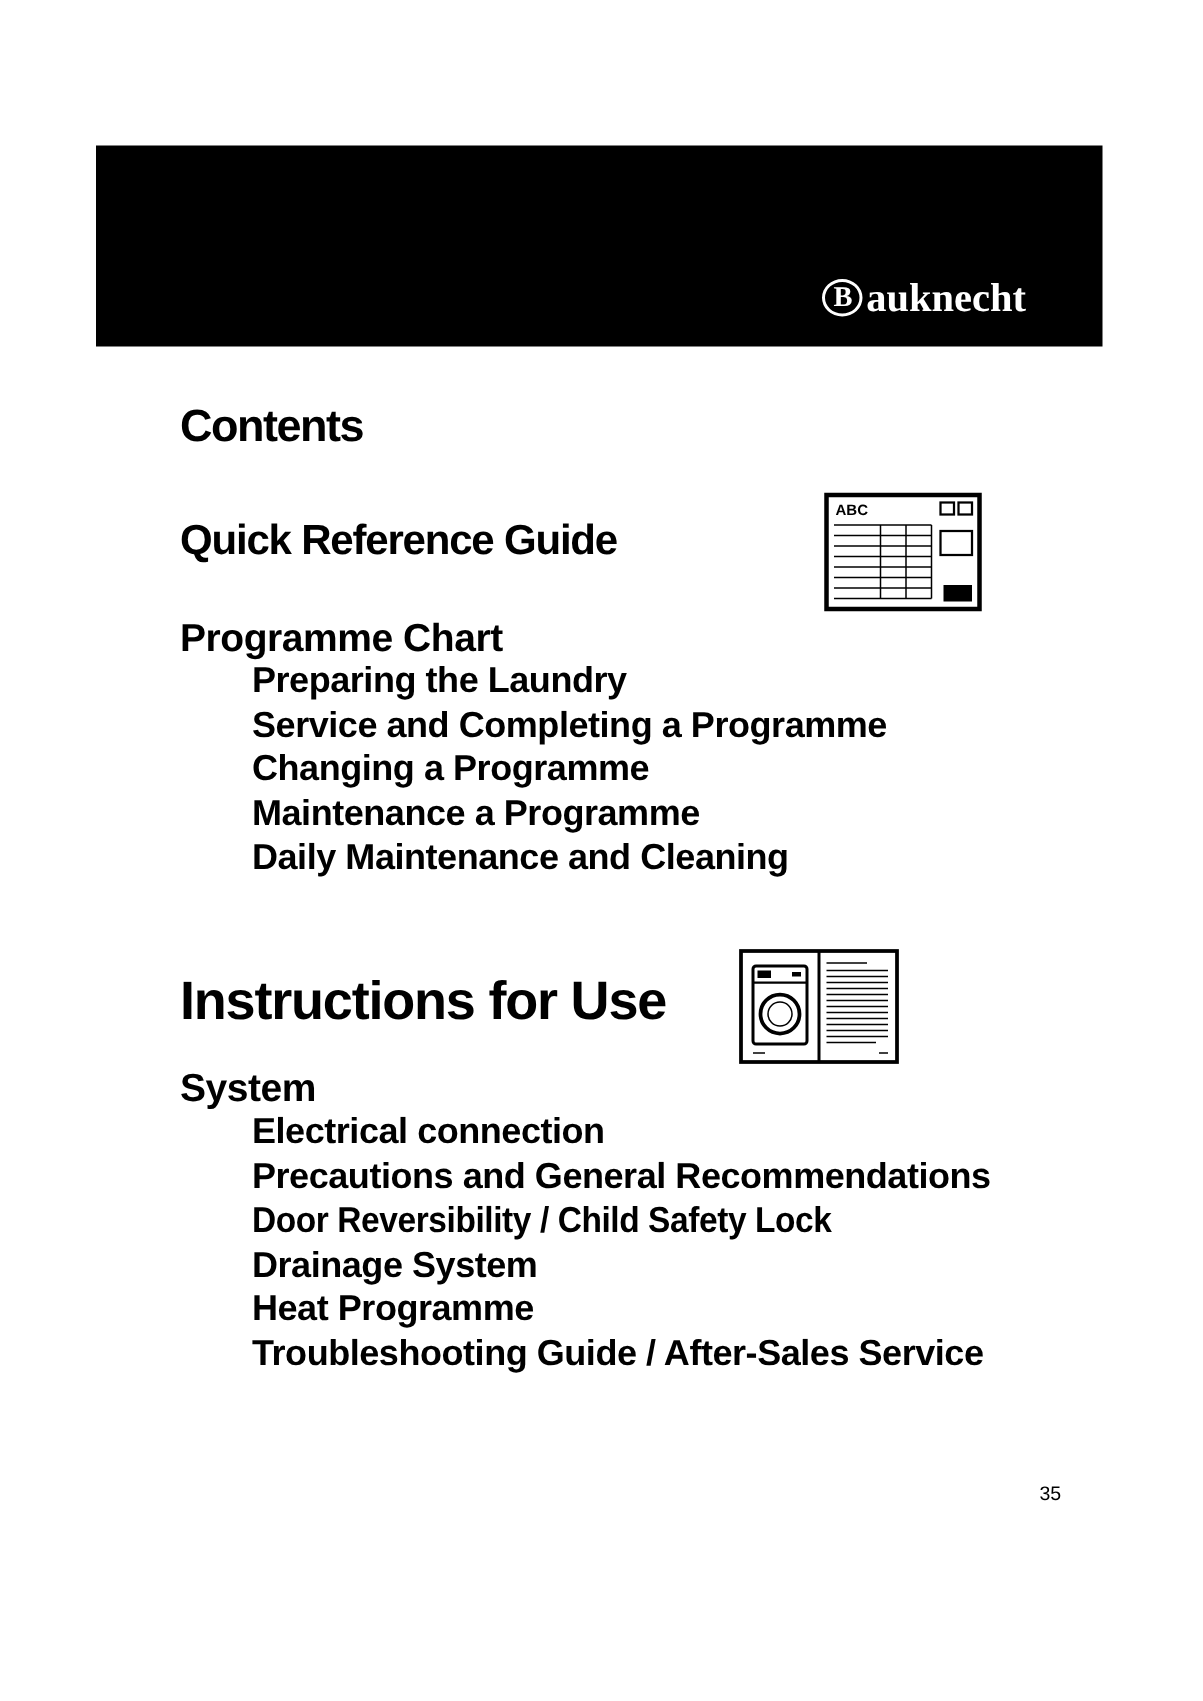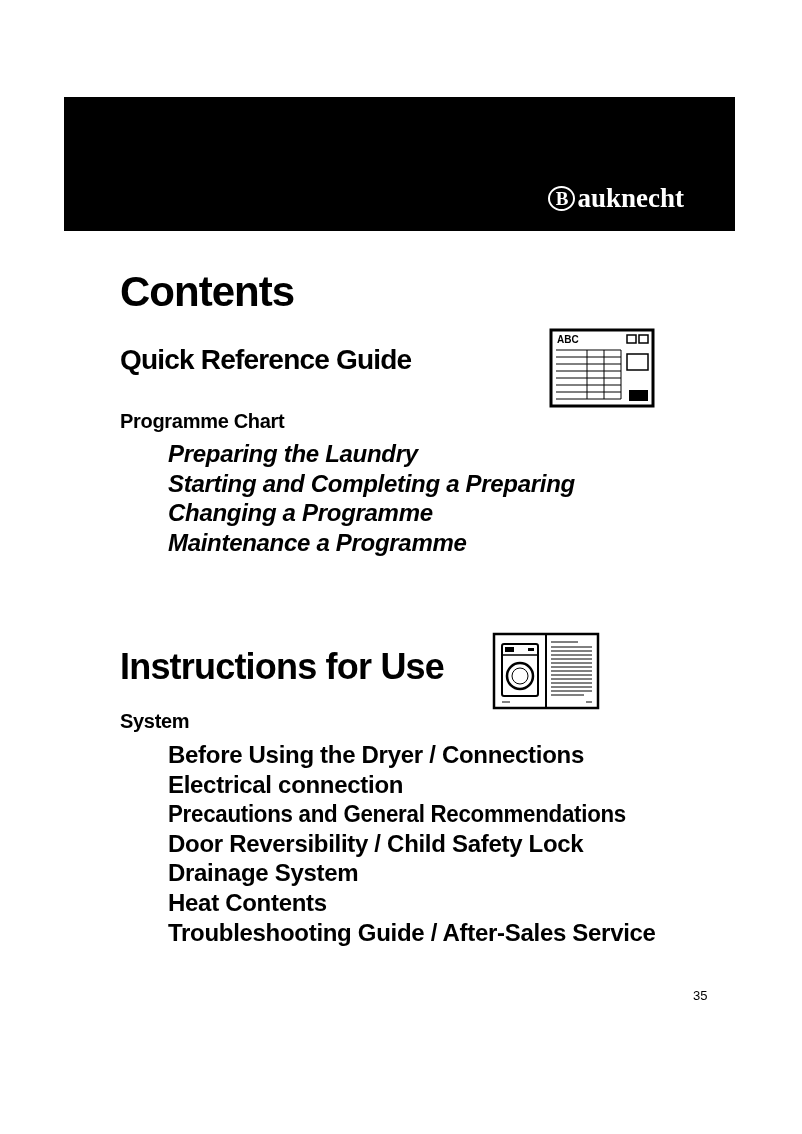--- a/index.html
+++ b/index.html
@@ -32,52 +32,52 @@
     display:inline-flex; align-items:center; justify-content:center;
     width:27px; height:25px;
     border:2px solid #fff; border-radius:50%;
     font-size:19px; line-height:1;
     margin-right:2px;
   }
 
   
   .h1-title {
     position:absolute; left:120px; top:268px;
-    font-size:42px; font-weight:bold; letter-spacing:-1px;
+    font-size:30px; font-weight:bold; letter-spacing:-1px;
     white-space:nowrap;
   }
   .h2-quick {
     position:absolute; left:120px; top:344px;
     font-size:28px; font-weight:bold; letter-spacing:-0.8px;
     white-space:nowrap;
   }
   .h2-instructions {
     position:absolute; left:120px; top:646px;
     font-size:36px; font-weight:bold; letter-spacing:-0.8px;
     white-space:nowrap;
     text-align:right;
   }
   .h3-sub {
     position:absolute; left:120px;
-    font-size:20px; font-weight:bold; letter-spacing:-0.3px;
+    font-size:26px; font-weight:bold; letter-spacing:-0.3px;
     white-space:nowrap;
   }
   .h3-programme { top:410px; }
   .h3-booklet   { top:710px; }
 
   
   .icon-chart   { position:absolute; left:549px; top:328px; }
   .icon-booklet { position:absolute; left:492px; top:630px; }
 
   
   .toc-list {
     position:absolute; left:168px;
     list-style:none;
   }
-  .list-quick   { top:439px;font-style:italic; }
+  .list-quick   { top:439px; }
   .list-booklet { top:740px; }
   .toc-list li {
     font-size:24px; font-weight:bold;
     line-height:29.6px; letter-spacing:-0.3px;
     white-space:nowrap;
   }
   
   .list-booklet li:nth-child(3),
   .list-booklet li:nth-child(8) {
     transform:scaleX(0.93);
@@ -126,23 +126,24 @@
       <rect x="90" y="7" width="9" height="8"></rect>
       <rect x="78" y="26" width="21" height="16"></rect>
     </g>
     <rect x="80" y="62" width="19" height="11" fill="#000"></rect>
   </svg>
 
   <h3 class="h3-sub h3-programme">Programme Chart</h3>
 
   <ul class="toc-list list-quick">
     <li>Preparing the Laundry</li>
-    <li>Starting and Completing a Preparing</li>
+    <li>Service and Completing a Programme</li>
     <li>Changing a Programme</li>
     <li>Maintenance a Programme</li>
+    <li>Daily Maintenance and Cleaning</li>
   </ul>
 
   <h2 class="h2-instructions">Instructions for Use</h2>
 
   <svg class="icon-booklet" width="108" height="82" viewBox="0 0 108 82">
     <rect x="2" y="4" width="104" height="74" fill="#fff" stroke="#000" stroke-width="2.5"></rect>
     <line x1="54" y1="4" x2="54" y2="78" stroke="#000" stroke-width="2"></line>
 
     <g>
       <rect x="10" y="14" width="36" height="52" rx="2" fill="none" stroke="#000" stroke-width="2"></rect>
@@ -169,23 +170,22 @@
       <line x1="59" y1="57" x2="100" y2="57"></line>
       <line x1="59" y1="61" x2="100" y2="61"></line>
       <line x1="59" y1="65" x2="92" y2="65"></line>
       <line x1="94" y1="72" x2="100" y2="72"></line>
     </g>
   </svg>
 
   <h3 class="h3-sub h3-booklet">System</h3>
 
   <ul class="toc-list list-booklet">
-    <li>Before Using the Dryer / Connections</li>
     <li>Electrical connection</li>
     <li>Precautions and General Recommendations</li>
     <li>Door Reversibility / Child Safety Lock</li>
     <li>Drainage System</li>
-    <li>Heat Contents</li>
+    <li>Heat Programme</li>
     <li>Troubleshooting Guide / After-Sales Service</li>
   </ul>
 
   <div class="page-number">35</div>
 </div>
 
 </body></html>

